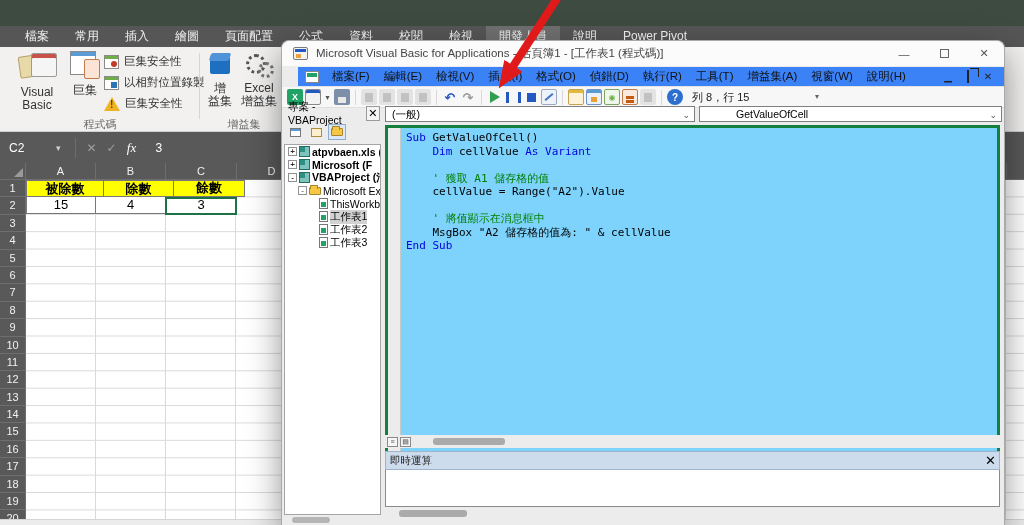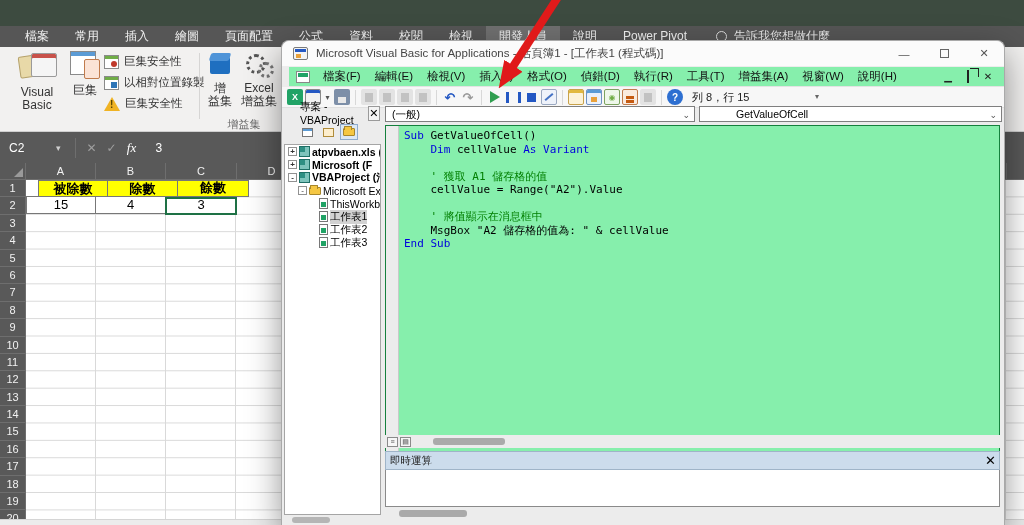--- a/index.html
+++ b/index.html
@@ -69,21 +69,21 @@
   
   #vba { left:281px; top:40px; width:724px; height:485px; background:#ececec; border:1px solid #a9a9a9; border-bottom:none; border-radius:8px 8px 0 0; box-shadow:0 12px 34px rgba(0,0,0,.42); }
   #vb-title { position:absolute; left:0; top:0; right:0; height:26px; background:#fbfbfb; border-radius:8px 8px 0 0; border-bottom:1px solid #ededed; display:flex; align-items:center; }
   .vb-appicon { width:15px; height:13px; margin:0 8px 0 11px; background:#f4f4f4; border:1px solid #7a7a7a; border-radius:2px; position:relative; }
   .vb-appicon::before { content:""; position:absolute; left:1px; top:1px; right:1px; height:3px; background:#2458c3; }
   .vb-appicon::after { content:""; position:absolute; left:2px; bottom:1px; width:5px; height:4px; background:#e9a13b; }
   #vb-title-text { font-size:11.5px; color:#444; white-space:nowrap; overflow:hidden; }
   #vb-title-ctrls { margin-left:auto; display:flex; }
   .tc-btn { width:40px; height:25px; display:flex; align-items:center; justify-content:center; color:#555; font-size:11px; }
   .tc-box { width:9px; height:9px; border:1px solid #666; }
-  #vb-menubar { position:absolute; left:7px; top:26px; right:0; height:20px; background:#86efac; border-bottom:1px solid #e3e3e3; display:flex; align-items:center; font-size:11.5px; color:#111; }
+  #vb-menubar { position:absolute; left:16px; top:26px; right:0; height:20px; background:#3b82f6; border-bottom:1px solid #e3e3e3; display:flex; align-items:center; font-size:11.5px; color:#111; }
   .vb-menuicon { width:14px; height:12px; margin:0 6px 0 7px; background:#fff; border:1px solid #888; position:relative; }
   .vb-menuicon::before { content:""; position:absolute; inset:1px 1px 5px 1px; background:#21a366; }
   .vb-menu-item { padding:0 7px; white-space:nowrap; }
   #vb-menu-ctrls { margin-left:auto; display:flex; gap:4px; padding-right:8px; color:#222; font-weight:bold; font-size:10px; align-items:center; }
   #vb-menu-ctrls span { width:16px; text-align:center; }
   .mc-restore { position:relative; width:9px; height:9px; border:1px solid #222; background:#f7f7f7; }
   .mc-restore::before { content:""; position:absolute; left:2px; top:-3px; width:8px; height:8px; border:1px solid #222; border-bottom:none; border-left:none; }
 
   #vb-toolbar { position:absolute; left:0; top:46px; right:0; height:21px; background:#f7f7f7; border-bottom:1px solid #e0e0e0; display:flex; align-items:center; padding-left:5px; gap:2px; }
   .ti { width:16px; height:16px; border-radius:2px; position:relative; display:flex; align-items:center; justify-content:center; font-size:10px; flex:0 0 auto; }
@@ -112,21 +112,21 @@
   .i-object-browser-icon { background:#eef7ea; border:1px solid #7ca35f; }
   .i-object-browser-icon::after { content:"◉"; color:#70ad47; font-size:8px; }
   .i-toolbox-icon { background:#faeade; border:1px solid #c07b4d; }
   .i-toolbox-icon::after { content:""; width:8px; height:3px; background:#c55a11; box-shadow:0 4px 0 #c55a11; }
   .i-help-icon { background:#2d6fd1; border-radius:50%; color:#fff; font-weight:bold; font-size:10px; }
   .i-help-icon::after { content:"?"; }
   #vb-status { font-size:11px; color:#222; margin-left:7px; white-space:nowrap; }
   #vb-tb-overflow { position:absolute; right:180px; top:1px; width:14px; height:18px; color:#666; font-size:8px; text-align:center; line-height:18px; }
 
   
-  #vb-project { position:absolute; left:2px; top:63px; width:97px; bottom:0;padding-left:12px; }
+  #vb-project { position:absolute; left:2px; top:63px; width:97px; bottom:0; }
   #vb-proj-head { height:18px; display:flex; align-items:center; font-size:10.5px; color:#000; padding-left:4px; }
   #vb-proj-close { margin-left:auto; width:15px; height:15px; border:1px solid #9a9a9a; background:#f4f4f4; font-weight:bold; font-size:11px; text-align:center; line-height:13px; margin-right:1px; }
   #vb-proj-btns { height:20px; display:flex; align-items:center; gap:3px; padding-left:2px; }
   .pb { width:18px; height:16px; border:1px solid transparent; display:flex; align-items:center; justify-content:center; }
   .pb.pressed { border-color:#8faccc; background:#dce8f5; }
   .pb-code { width:11px; height:9px; background:#fff; border:1px solid #777; box-shadow:inset 0 2px 0 #5b9bd5; }
   .pb-object { width:11px; height:9px; background:#fdeecd; border:1px solid #b08c3a; }
   .folder-glyph { width:12px; height:8px; background:#f5c743; border:1px solid #a8872c; border-radius:1px; position:relative; }
   .folder-glyph::before { content:""; position:absolute; left:0; top:-3px; width:6px; height:3px; background:#f5c743; border:1px solid #a8872c; border-bottom:none; border-radius:1px 1px 0 0; }
   #vb-proj-body { position:absolute; left:0; top:40px; right:0; bottom:10px; background:#fff; border:1px solid #a5a5a5; overflow:hidden; }
@@ -140,21 +140,21 @@
   .ico-sheet::after { content:""; position:absolute; left:1px; bottom:1px; width:5px; height:5px; background:#21a366; }
   #vb-proj-hscroll { position:absolute; left:0; bottom:0; height:10px; right:0; background:#ececec; }
   #vb-proj-hscroll .thumb { position:absolute; left:8px; top:2px; width:38px; height:6px; background:#b5b5b5; border-radius:3px; }
 
   
   #vb-code-panel { position:absolute; left:101px; top:63px; right:2px; bottom:0; }
   .combo { position:absolute; top:2px; height:16px; background:#fff; border:1px solid #7f7f7f; font-size:10.5px; line-height:14px; padding-left:6px; color:#000; }
   .combo .chev { position:absolute; right:4px; top:1px; color:#555; font-size:9px; }
   #combo-general { left:2px; width:310px; }
   #combo-proc { left:316px; width:303px;padding-left:36px; }
-  #vb-code-area { position:absolute; left:2px; top:21px; right:2px; height:370px; background:#86efac; border:1px solid #15803d; overflow:hidden; }
+  #vb-code-area { position:absolute; left:2px; top:21px; right:2px; height:370px; background:#7dd3fc; border:3px solid #15803d; overflow:hidden; }
   #vb-code-margin { position:absolute; left:0; top:0; bottom:0; width:13px; background:#ececec; border-right:1px solid #c9c9c9; }
   #vb-code-text { position:absolute; left:18px; top:3px; font-family:"DejaVu Sans Mono","Liberation Mono",monospace; font-size:11px; line-height:13.5px; white-space:pre; }
   .tk-k { color:#0000dd; } .tk-c { color:#007f00; } .tk-n { color:#000; }
   #vb-code-bottom { position:absolute; left:2px; top:331px; right:2px; height:13px; background:#ececec; display:flex; align-items:center; }
   .split-btn { width:11px; height:10px; background:#f6f6f6; border:1px solid #8a8a8a; margin-left:2px; font-size:7px; line-height:8px; text-align:center; color:#555; }
   #code-hscroll-thumb { margin-left:22px; width:72px; height:7px; background:#aaa; border-radius:3px; }
   #imm-header { position:absolute; left:2px; top:347px; right:2px; height:19px; background:#ccdcec; border:1px solid #9fb4c8; display:flex; align-items:center; font-size:10.5px; color:#222; padding-left:4px; }
   #imm-close { margin-left:auto; width:17px; height:17px; font-size:13px; font-weight:bold; color:#000; text-align:center; line-height:17px; }
   #imm-body { position:absolute; left:2px; top:366px; right:2px; height:37px; background:#fff; border:1px solid #8a8a8a; border-top:none; }
   #imm-hscroll { position:absolute; left:2px; top:403px; right:2px; height:13px; background:#ececec; }
@@ -174,24 +174,20 @@
     <span class="xl-tab">插入</span>
     <span class="xl-tab">繪圖</span>
     <span class="xl-tab">頁面配置</span>
     <span class="xl-tab">公式</span>
     <span class="xl-tab">資料</span>
     <span class="xl-tab">校閱</span>
     <span class="xl-tab">檢視</span>
     <span class="xl-tab sel">開發人員</span>
     <span class="xl-tab">說明</span>
     <span class="xl-tab">Power Pivot</span>
-    <span id="xl-search">
-      <span class="circ"></span>
-      <span>告訴我您想做什麼</span>
-    </span>
   </div>
 
 <div class="abs" id="xl-ribbon">
   <div class="rb-big" style="left:6px; width:62px;">
     <div class="ic-vb"></div>
     <div class="lbl">Visual Basic</div>
   </div>
   <div class="rb-big" style="left:68px; width:34px;">
     <div class="ic-macro"></div>
     <div class="lbl">巨集</div>
@@ -201,20 +197,21 @@
     <span>巨集安全性</span>
   </div>
   <div class="rb-small" style="left:104px; top:28px;">
     <span class="ic-grid-blue"></span>
     <span>以相對位置錄製</span>
   </div>
   <div class="rb-small" style="left:104px; top:49px;">
     <span class="ic-warn"></span>
     <span>巨集安全性</span>
   </div>
+  <div class="rb-group-label" style="left:4px; width:192px;">程式碼</div>
   <div class="rb-divider" style="left:199px;"></div>
   <div class="rb-big" style="left:204px; width:32px;">
     <div class="ic-cube"></div>
     <div class="lbl"><span>增</span><br>
     <span>益集</span></div>
   </div>
   <div class="rb-big" style="left:238px; width:42px;">
     <div class="ic-gears"></div>
     <div class="lbl"><span>Excel</span><br>
     <span>增益集</span></div>
@@ -268,21 +265,21 @@
       <div class="rowhead">13</div>
       <div class="rowhead">14</div>
       <div class="rowhead">15</div>
       <div class="rowhead">16</div>
       <div class="rowhead">17</div>
       <div class="rowhead">18</div>
       <div class="rowhead">19</div>
       <div class="rowhead">20</div>
     </div>
   <div class="cellrow" id="table-header-row" style="left:26px; top:17px;">
-      <span class="tcell hd" style="width: 70px; margin-left: 12px;">被除數</span>
+      <span class="tcell hd" style="width: 78px; margin-left: 0px;">被除數</span>
       <span class="tcell hd" style="width: 71px; margin-left: -1px;">除數</span>
       <span class="tcell hd" style="width: 72px; margin-left: -1px; font-family: Liberation Mono, monospace;">餘數</span>
     </div>
   <div class="cellrow" id="table-value-row" style="left:26px; top:34.4px;">
       <span class="tcell" style="width: 70px; margin-left: 0px; margin-top: -1px;">15</span>
       <span class="tcell" style="width: 71px; margin-left: -1px; margin-top: -1px;">4</span>
       <span class="tcell" style="width: 72px; margin-left: -1px; margin-top: -1px;">3</span>
     </div>
   <div id="c2-sel" style="left:165px; top:34px; width:72px; height:18px;"></div>
 </div>

